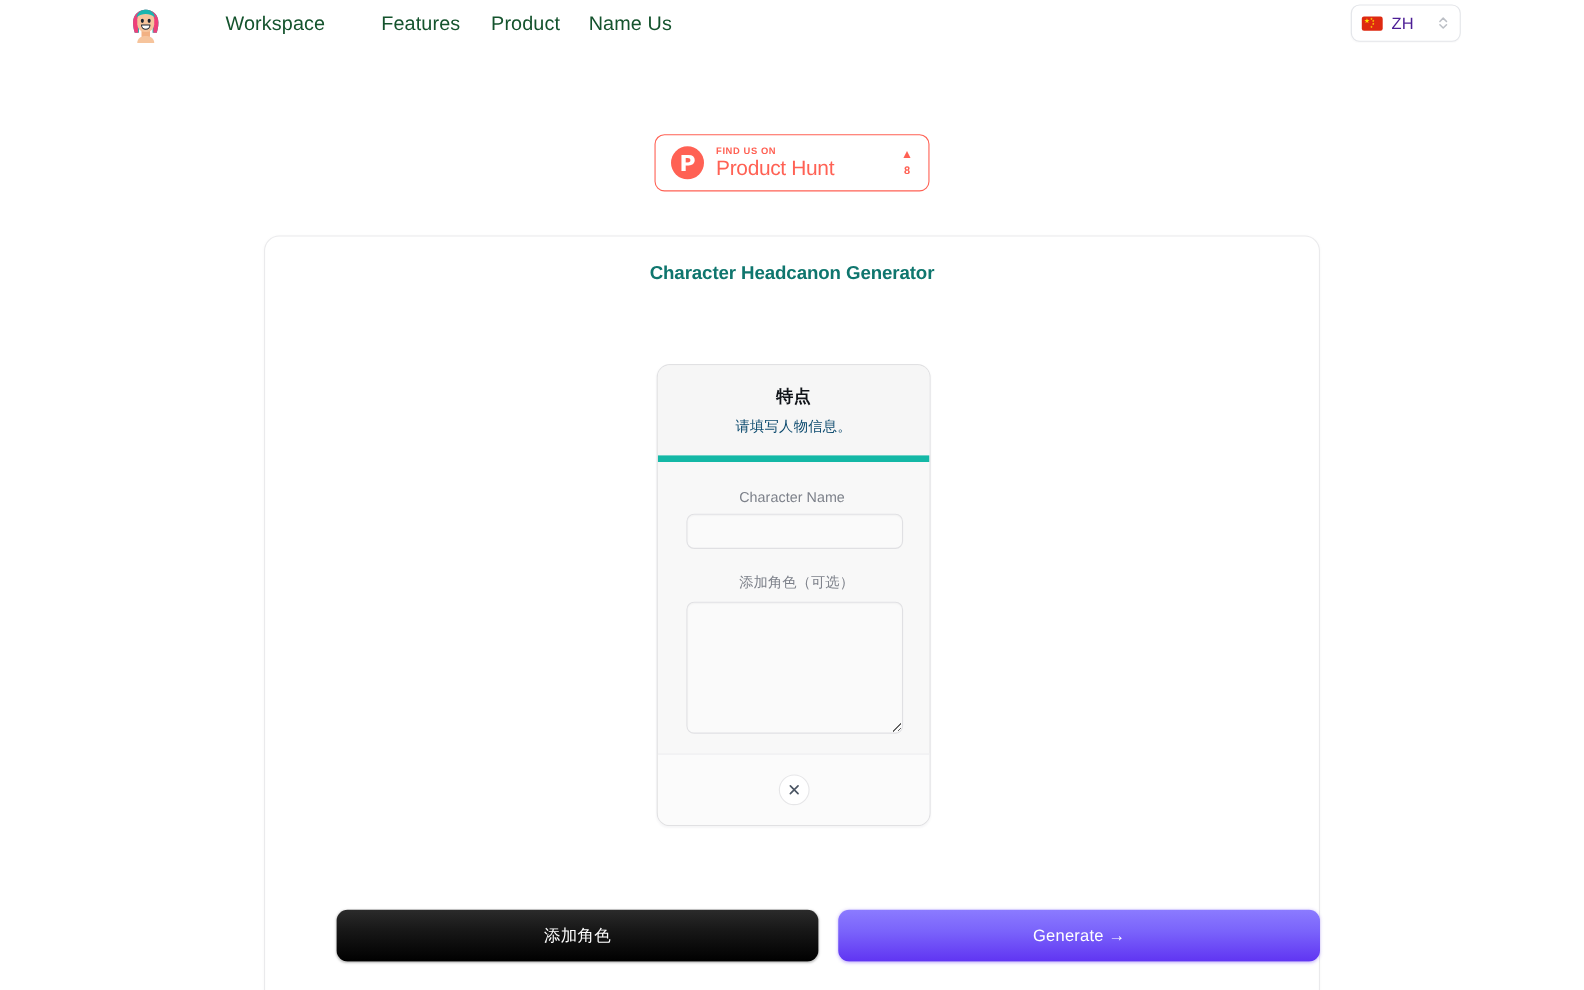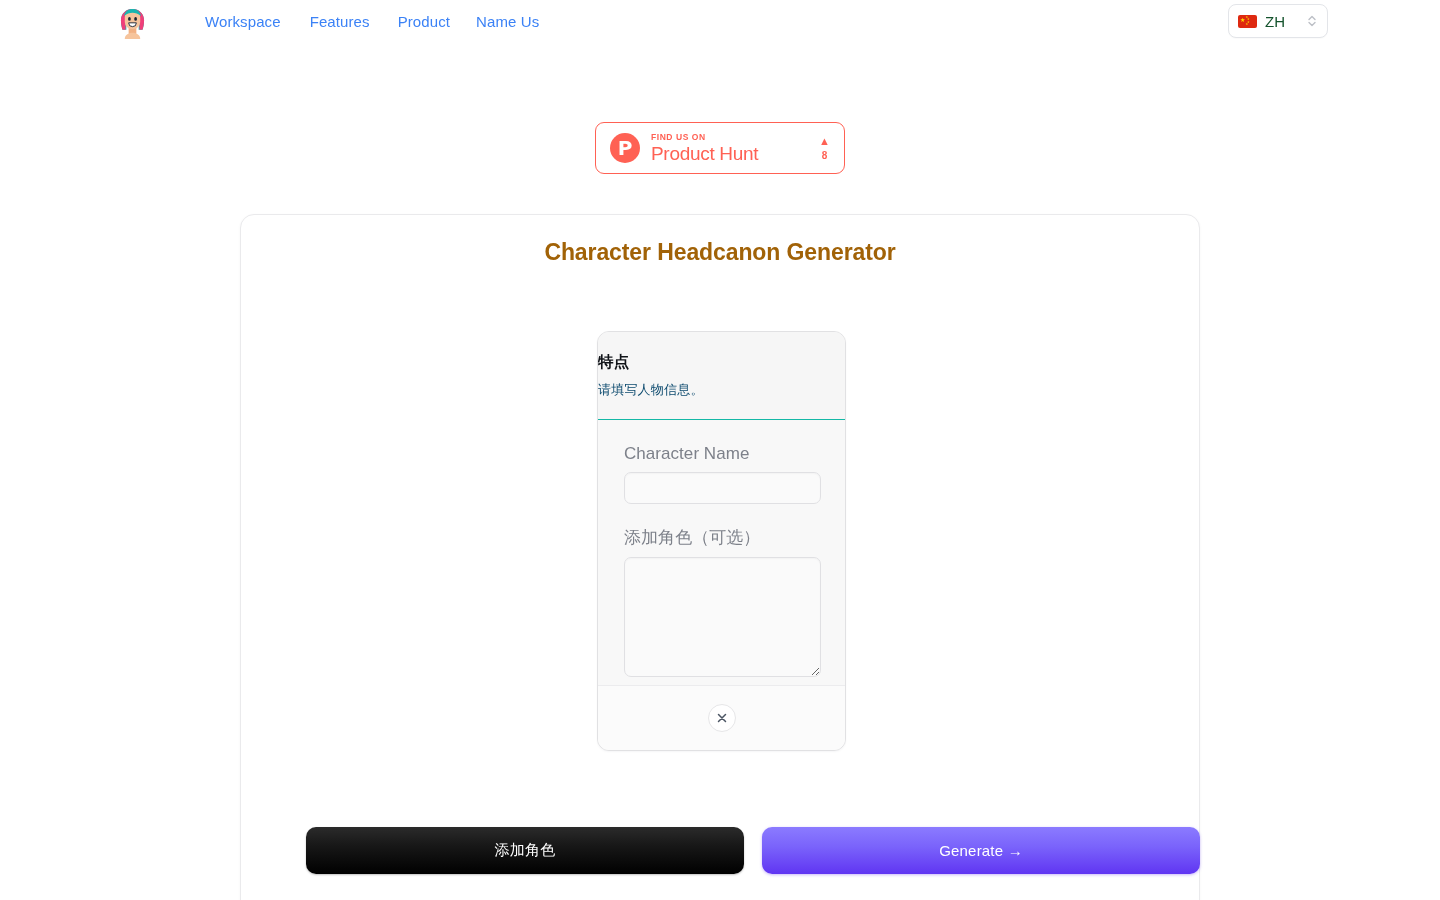--- a/index.html
+++ b/index.html
@@ -39,30 +39,30 @@
   .nav-links {
     position: absolute;
     left: 205px;
     top: 0;
     height: 42px;
     display: flex;
     align-items: center;
     gap: 0px;
   }
   .nav-link {
-    font-size: 15px;
-    color: #3b82f6;
+    font-size: 18px;
+    color: #14532d;
     letter-spacing: 0.1px;
     text-decoration: none;
     padding: 0 32px 0 0;
     white-space: nowrap;
     cursor: pointer;
   }
   .nav-link:nth-child(1) { padding-right: 29px; }
-  .nav-link:nth-child(2) { padding-right: 28px; }
+  .nav-link:nth-child(2) { padding-right: 28px; margin-left: 22px; }
   .nav-link:nth-child(3) { padding-right: 26px; }
   .nav-link:nth-child(4) { padding-right: 0; }
 
   .lang-select {
     position: absolute;
     right: 112px;
     top: 4px;
     width: 100px;
     height: 34px;
     border: 1px solid #e3e5e9;
@@ -83,21 +83,21 @@
     overflow: hidden;
   }
   .flag-cn .s1 { position:absolute; left:2px;  top:2px;  color:#ffde00; font-size:6px; line-height:6px; }
   .flag-cn .s2 { position:absolute; left:7.5px;top:1px;  color:#ffde00; font-size:3px; line-height:3px; }
   .flag-cn .s3 { position:absolute; left:9px;  top:3.5px;color:#ffde00; font-size:3px; line-height:3px; }
   .flag-cn .s4 { position:absolute; left:9px;  top:6.3px;color:#ffde00; font-size:3px; line-height:3px; }
   .flag-cn .s5 { position:absolute; left:7.5px;top:8.5px;color:#ffde00; font-size:3px; line-height:3px; }
 
   .lang-code {
     font-size: 15px;
-    color: #14532d;
+    color: #4c1d95;
     margin-left: 8px;
     letter-spacing: 0.2px;
   }
   .lang-chevrons {
     margin-left: auto;
     width: 12px; height: 18px;
     position: relative;
     opacity: 0.45;
   }
   .lang-chevrons svg { display:block; }
@@ -168,68 +168,69 @@
     border: 1px solid #eaeaec;
     border-radius: 14px;
     box-shadow: 0 1px 3px rgba(16,24,40,0.04);
   }
   .page-title {
     position: absolute;
     top: 24px;
     left: 0;
     width: 100%;
     text-align: center;
-    font-size: 23px;
+    font-size: 17px;
     font-weight: bold;
-    color: #a16207;
+    color: #0f766e;
     letter-spacing: -0.1px;
   }
 
   
   .form-card {
     position: absolute;
     left: 356px;
     top: 116px;
     width: 249px;
     height: 420px;
     background: #f8f8f8;
     border: 1px solid #e1e1e3;
     border-radius: 12px;
     box-shadow: 0 1px 2px rgba(16,24,40,0.04);
     overflow: hidden;
   }
   .form-head {
     height: 88px;
-    border-bottom: 1px solid #14b8a6;
+    border-bottom: 6px solid #14b8a6;
     display: flex;
     flex-direction: column;
-    align-items: flex-start;
+    align-items: center;
     justify-content: center;
     background: #f6f6f6;
   }
   .form-head-title {
     font-size: 15.5px;
     font-weight: bold;
     color: #101318;
     letter-spacing: 0.3px;
     margin-bottom: 8px;
   }
   .form-head-sub {
     font-size: 13px;
     color: #0c4a6e;
     letter-spacing: 0.2px;
   }
   .form-body {
     padding: 24px 26px 0 26px;
   }
   .field-label {
-    font-size: 17px;
+    font-size: 13px;
     color: #7d818a;
     margin-bottom: 8px;
     letter-spacing: 0.05px;
+    margin-left: 48px;
   }
   .text-input {
     width: 197px;
     height: 32px;
     border: 1px solid #e0e0e3;
     border-radius: 7px;
     background: #fafafa;
     outline: none;
     font-size: 13px;
     color: #1b1f27;

